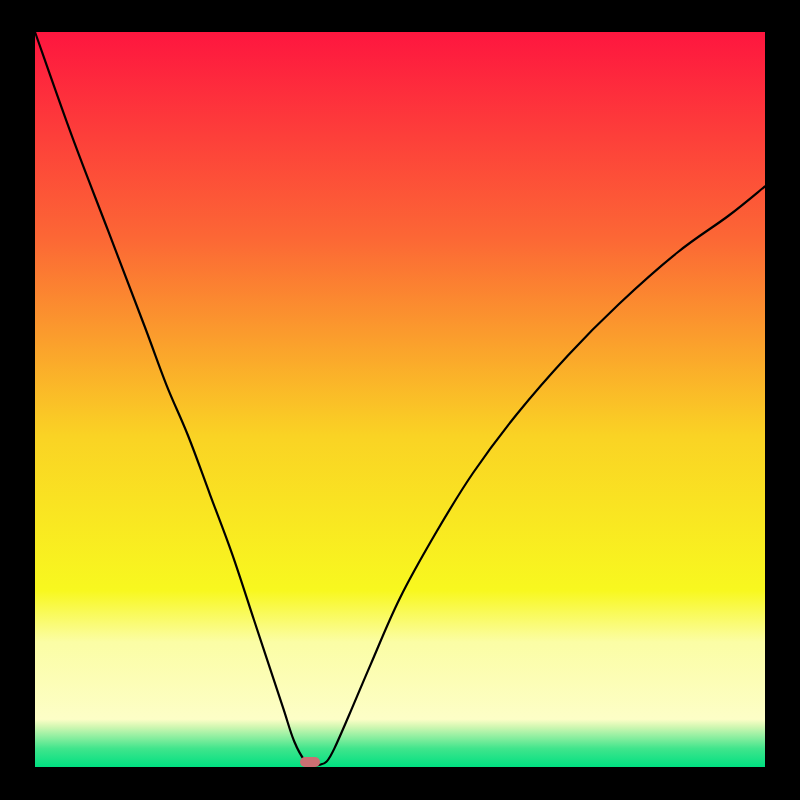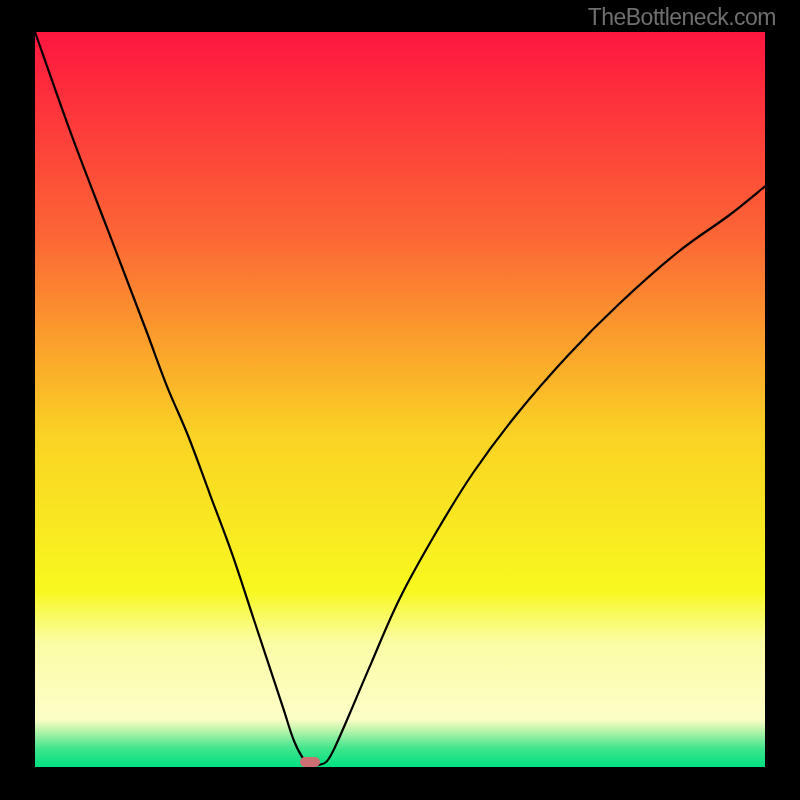--- a/index.html
+++ b/index.html
@@ -47,21 +47,20 @@
     width: 730px;
     height: 735px;
     overflow: visible;
   }
 </style>
 </head>
 <body>
 
 <div class="frame">
 
-  <div class="attribution">TheBottleneck.com</div>
 
   <div class="plot">
     <svg class="curve" viewBox="0 0 730 735" preserveAspectRatio="none">
       <defs>
         <linearGradient id="bg-grad" x1="0" y1="0" x2="0" y2="1">
         <stop offset="0%" stop-color="#fe163f"></stop>
             <stop offset="28.000000000000004%" stop-color="#fc6735"></stop>
             <stop offset="55.00000000000001%" stop-color="#fad324"></stop>
             <stop offset="76%" stop-color="#f8f81f"></stop>
             <stop offset="83%" stop-color="#fbfda5"></stop>

